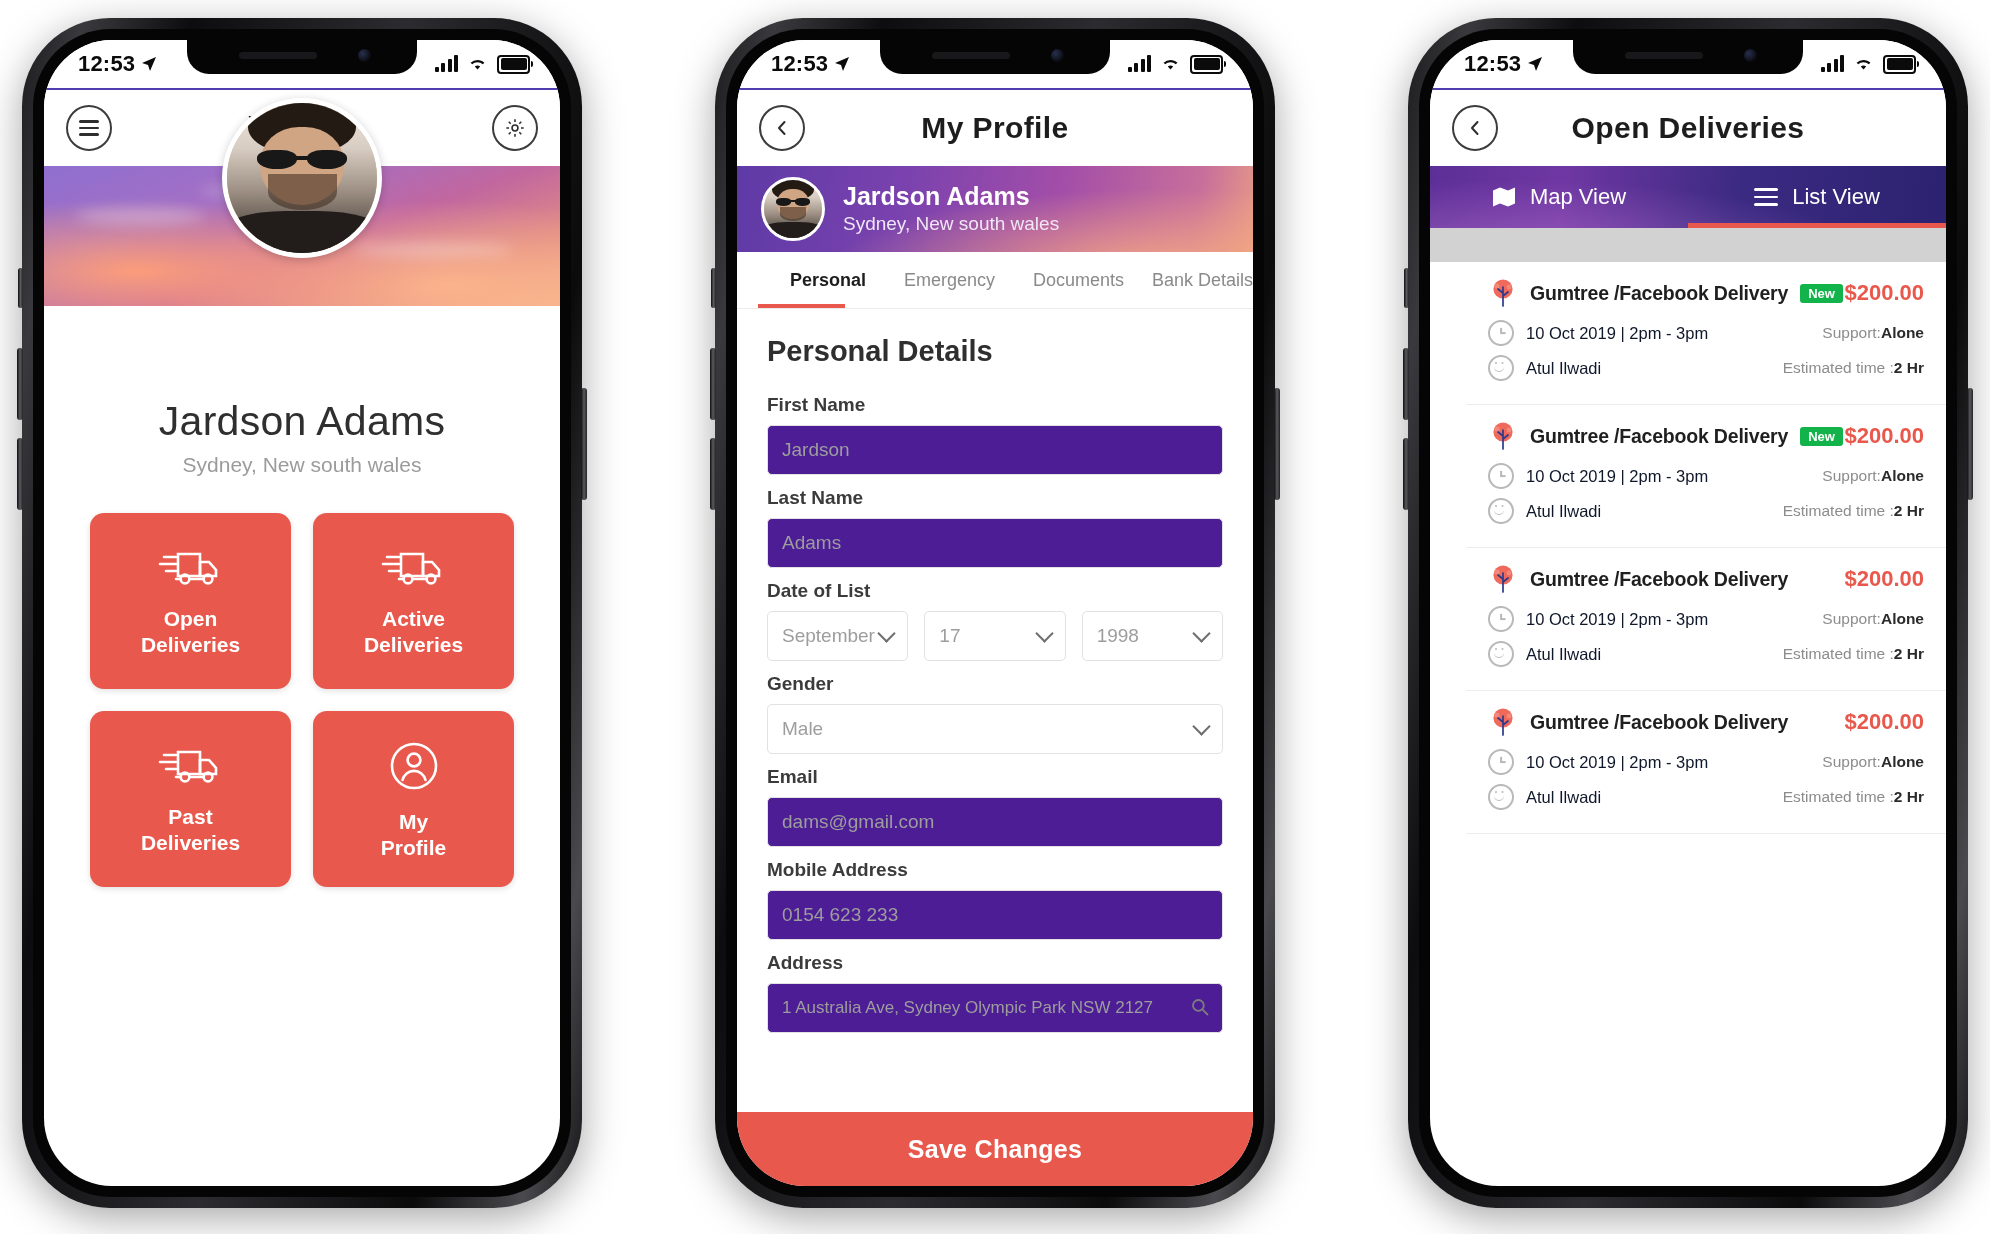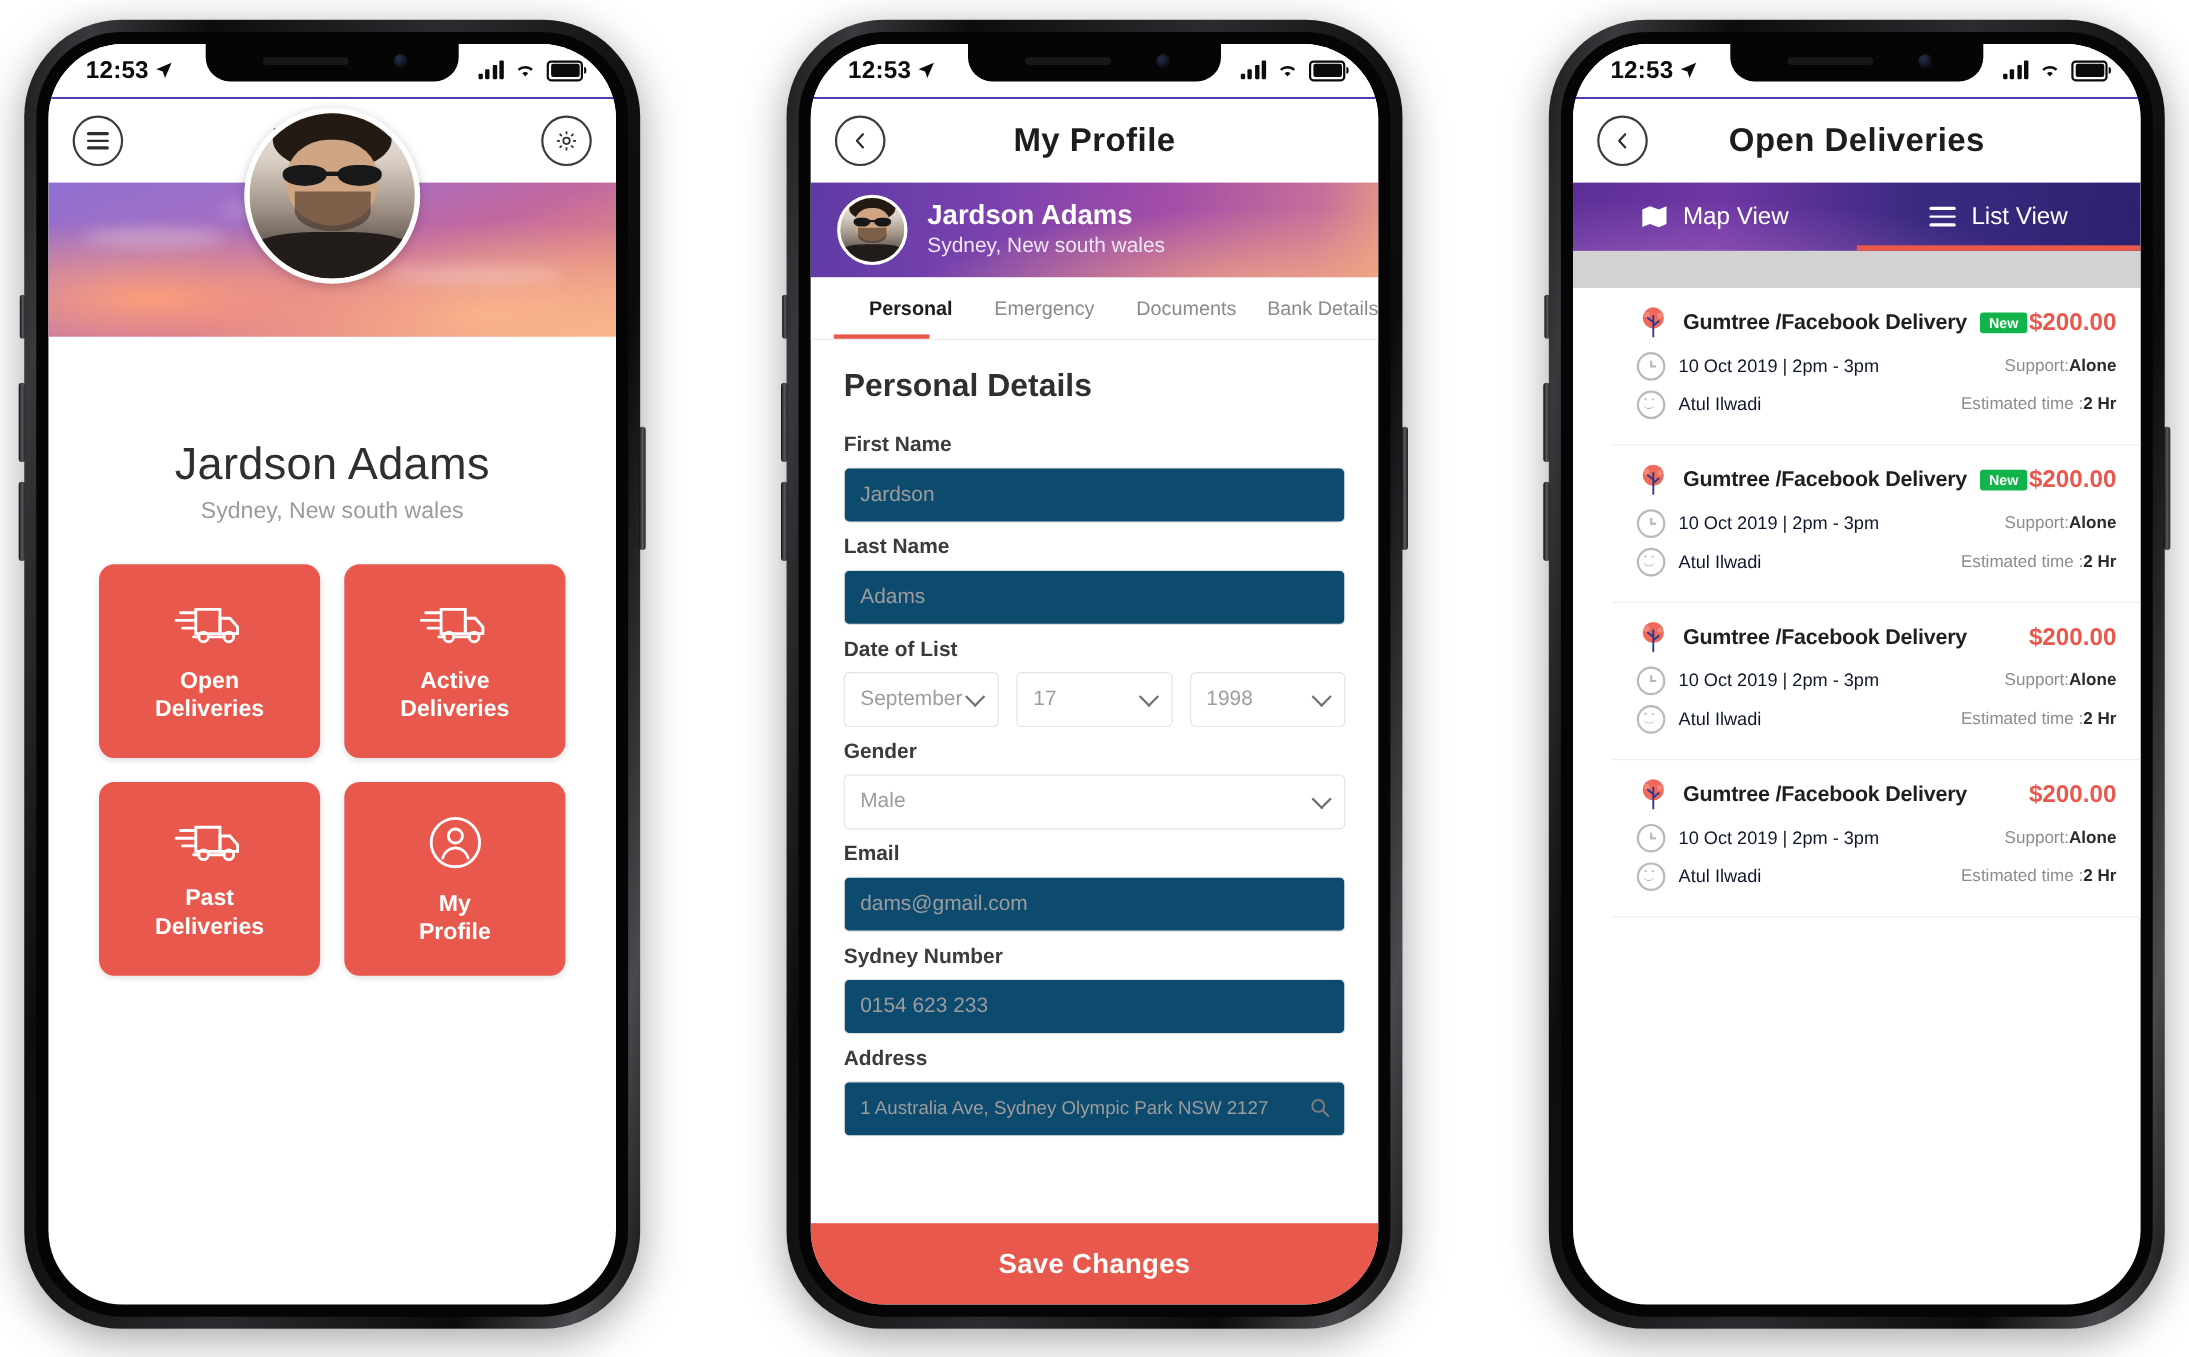--- a/index.html
+++ b/index.html
@@ -82,21 +82,21 @@
   .avatar-sm{width:58px;height:58px;border-radius:50%;border:3px solid #fff;overflow:hidden;position:relative;background:#c9b7a5;flex:none;}
   .pbanner .ptxt .pn{color:#fff;font-size:25px;font-weight:600;line-height:1.1;}
   .pbanner .ptxt .pl{color:#f0e6f5;font-size:19px;margin-top:3px;}
   .tabs{display:flex;align-items:stretch;height:56px;border-bottom:1px solid #ececec;background:#fff;}
   .tab{flex:1;display:flex;align-items:center;justify-content:flex-end;font-size:18px;color:#8a8a8a;position:relative;cursor:pointer;}
   .tab.active{color:#1d1d1d;font-weight:600;}
   .tab.active::after{content:"";position:absolute;left:16%;right:16%;bottom:0;height:4px;background:#e9584c;}
   .sect-title{font-size:29px;color:#2f2f2f;font-weight:600;padding:26px 30px 6px 30px;}
   .fgroup{padding:8px 30px 0 30px;}
   .flabel{font-size:19px;color:#3b3b3b;font-weight:600;margin:12px 0 9px;}
-  .finput{height:48px;border:1px solid #e2e2e2;border-radius:5px;background:#0c4a6e;display:flex;align-items:center;
+  .finput{height:48px;border:1px solid #e2e2e2;border-radius:5px;background:#4c1d95;display:flex;align-items:center;
           padding:0 14px;font-size:19px;color:#9d9d9d;position:relative;cursor:text;}
   .frow{display:flex;gap:16px;}
   .fsel{flex:1;height:48px;border:1px solid #e2e2e2;border-radius:5px;background:#fff;display:flex;align-items:center;
         justify-content:space-between;padding:0 14px;font-size:19px;color:#9d9d9d;cursor:pointer;}
   .chev{width:11px;height:11px;border-right:2.4px solid #6e6e6e;border-bottom:2.4px solid #6e6e6e;transform:rotate(45deg);margin-top:-5px;}
   .savebar{position:absolute;left:0;right:0;bottom:0;height:74px;background:#e9584c;display:flex;
            align-items:center;justify-content:center;color:#fff;font-size:25px;font-weight:600;cursor:pointer;letter-spacing:.3px;}
   .scrollwrap{position:relative;overflow:hidden;}
 
   
@@ -357,21 +357,21 @@
           <div class="fsel">
               <span>Male</span>
               <span class="chev"></span>
             </div>
 
           <div class="flabel">Email</div>
           <div class="finput">
               <span>dams@gmail.com</span>
             </div>
 
-          <div class="flabel">Sydney Number</div>
+          <div class="flabel">Mobile Address</div>
           <div class="finput">
               <span>0154 623 233</span>
             </div>
 
           <div class="flabel">Address</div>
           <div class="finput" style="font-size:17px;padding-right:46px;">
             <span>1 Australia Ave, Sydney Olympic Park NSW 2127</span>
             <svg style="position:absolute;right:12px;top:13px;" width="20" height="20" viewBox="0 0 20 20" fill="none" stroke="#7d7d7d" stroke-width="1.8">
                 <circle cx="8.4" cy="8.4" r="5.4"></circle>
                 <path d="M12.6 12.6 17.5 17.5" stroke-linecap="round"></path>

